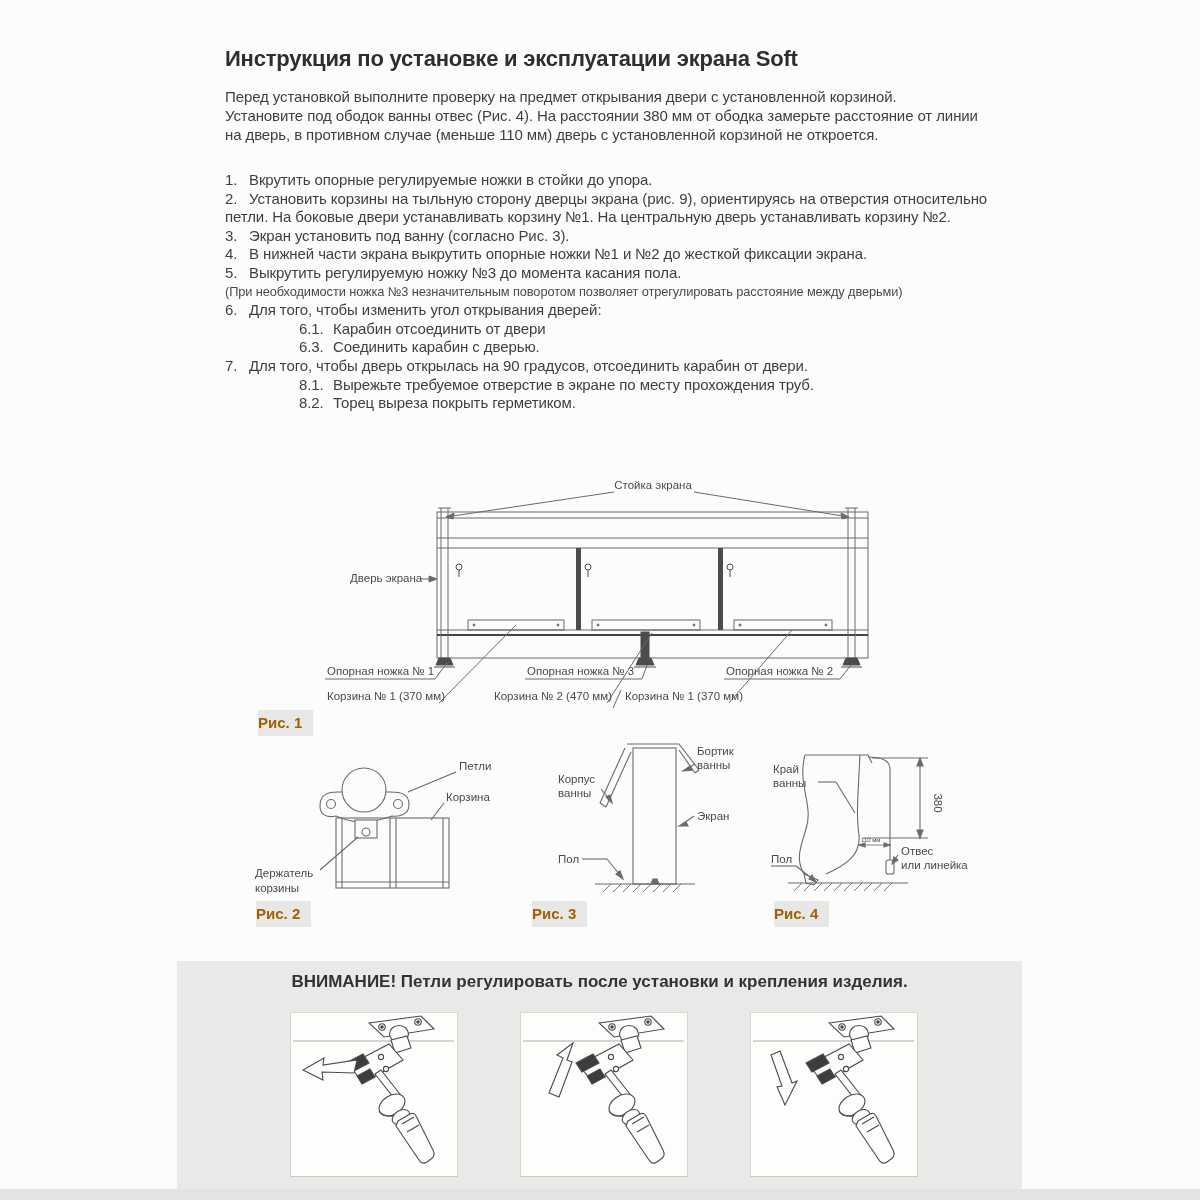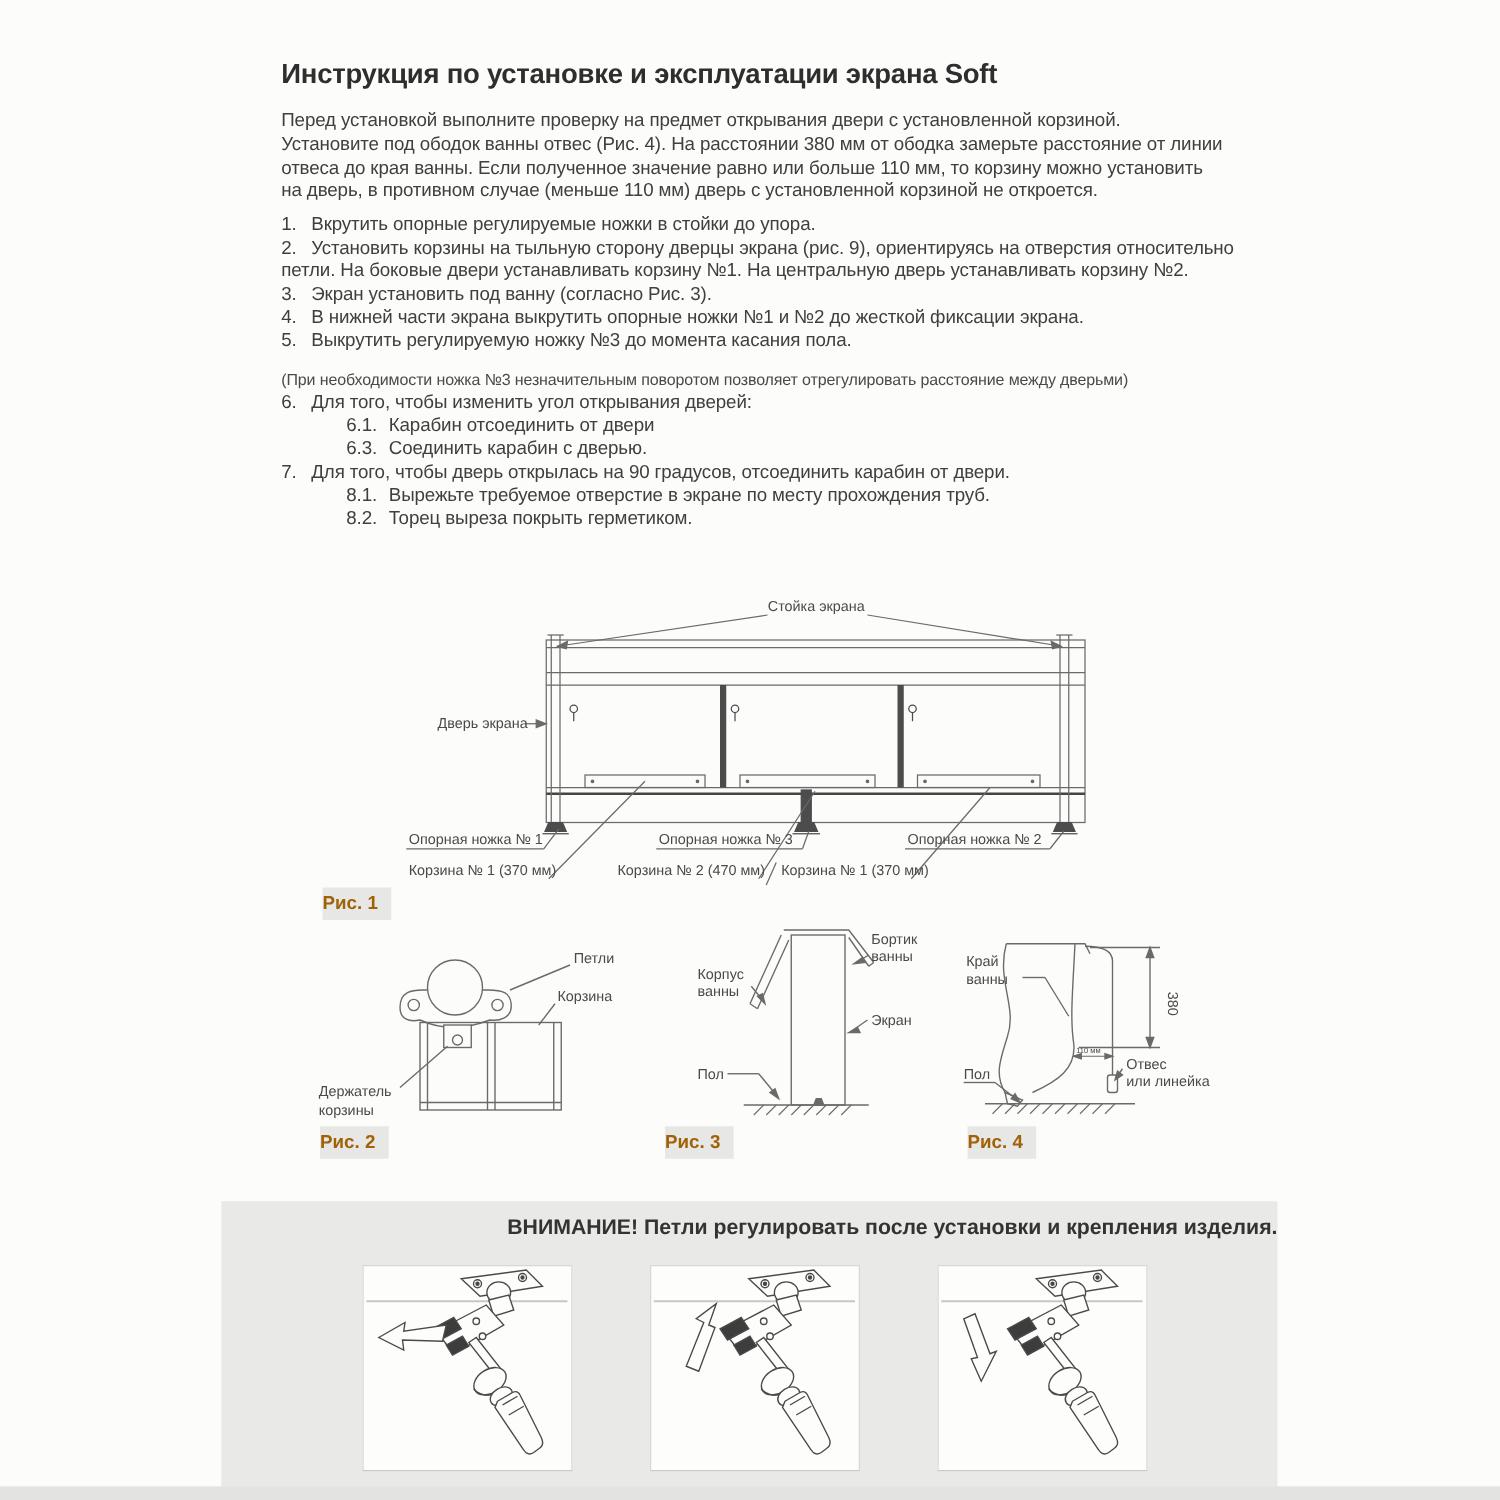--- a/index.html
+++ b/index.html
@@ -5,43 +5,42 @@
   html,body{margin:0;padding:0;background:#ffffff;}
   #page{position:relative;width:1200px;height:1200px;background:#fcfcfb;overflow:hidden;
         font-family:"Liberation Sans",sans-serif;color:#3b3b3b;}
   .abs{position:absolute;}
   
   #title{left:225px;top:46px;width:800px;font-size:22px;font-weight:bold;color:#2e2e2e;letter-spacing:-0.2px;}
   #intro{left:225px;top:88px;width:790px;font-size:15px;line-height:18.8px;color:#3f3f3f;letter-spacing:-0.1px;}
   #steps{left:225px;top:171px;width:790px;font-size:15px;line-height:18.6px;color:#3f3f3f;letter-spacing:-0.1px;}
   .step .num{display:inline-block;min-width:24px;}
   .step.sub{padding-left:52px;}
-  .step.sub .num{min-width:34px;}
-  .step.note{font-size:12.8px;color:#4a4a4a;margin-top:12px;}
+  .step.sub .num{min-width:34px;margin-left:22px;}
+  .step.note{font-size:12.8px;color:#4a4a4a;}
   
   svg{overflow:visible;}
   svg text{font-family:"Liberation Sans",sans-serif;font-size:11.5px;fill:#4a4a4a;}
   .cap{background:#e7e7e5;color:#a16207;font-size:15px;font-weight:bold;padding:4px 11px 5px 0;}
   
   #band{left:177px;top:961px;width:845px;height:239px;background:#e9e9e7;}
   #bottom-strip{left:0;top:1189px;width:1200px;height:11px;background:#e3e3e1;}
-  #warning{left:177px;top:972px;width:845px;text-align:right;font-size:17px;font-weight:bold;color:#333;}
+  #warning{left:177px;top:972px;width:845px;text-align:center;font-size:17px;font-weight:bold;color:#333;}
   .panel{top:1012px;width:166px;height:163px;background:#fdfdfc;border:1px solid #d8d8d5;border-bottom-color:#c9c9c6;}
   .panel svg{position:absolute;left:0;top:0;}
 </style>
 </head>
 <body>
 
 <div id="page">
 
   <div class="abs" id="title">Инструкция по установке и эксплуатации экрана Soft</div>
   <div class="abs" id="intro">
     <div>Перед установкой выполните проверку на предмет открывания двери с установленной корзиной.</div>
     <div>Установите под ободок ванны отвес (Рис. 4). На расстоянии 380 мм от ободка замерьте расстояние от линии</div>
-    <div>отвеса до края ванны. Если полученное значение равно или больше 110 мм, то корзину можно установить</div>
     <div>на дверь, в противном случае (меньше 110 мм) дверь с установленной корзиной не откроется.</div>
   </div>
 
   <div class="abs" id="steps">
     <div class="step"><span class="num">1.</span><span>Вкрутить опорные регулируемые ножки в стойки до упора.</span></div>
     <div class="step"><span class="num">2.</span><span>Установить корзины на тыльную сторону дверцы экрана (рис. 9), ориентируясь на отверстия относительно</span></div>
     <div class="step cont"><span>петли. На боковые двери устанавливать корзину №1. На центральную дверь устанавливать корзину №2.</span></div>
     <div class="step"><span class="num">3.</span><span>Экран установить под ванну (согласно Рис. 3).</span></div>
     <div class="step"><span class="num">4.</span><span>В нижней части экрана выкрутить опорные ножки №1 и №2  до жесткой фиксации экрана.</span></div>
     <div class="step"><span class="num">5.</span><span>Выкрутить регулируемую ножку №3 до момента касания пола.</span></div>

